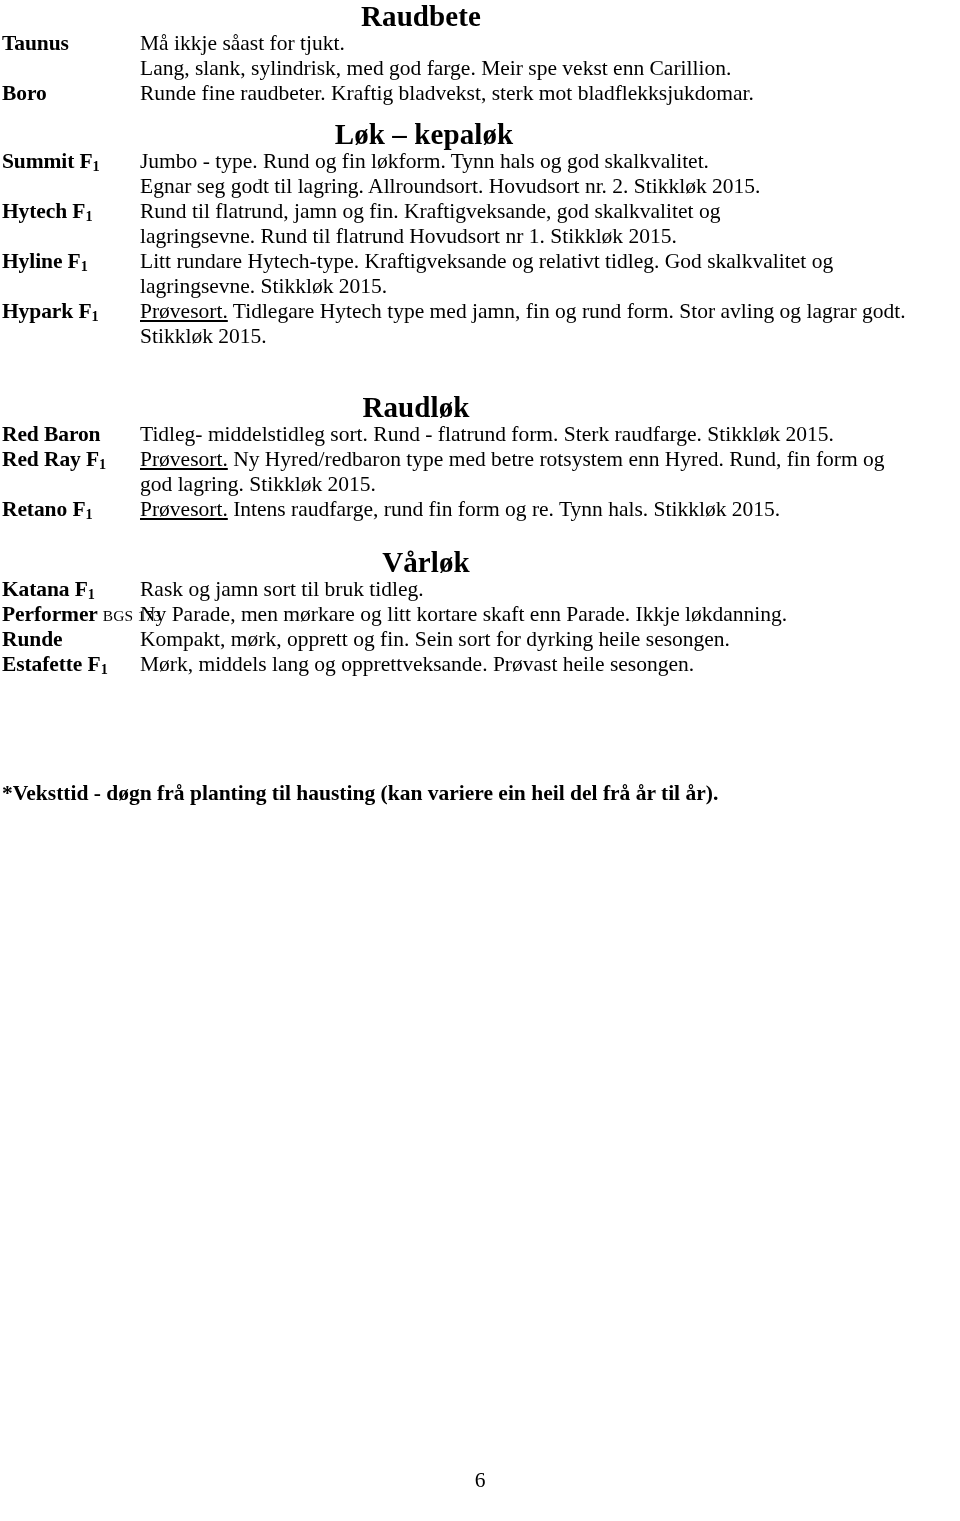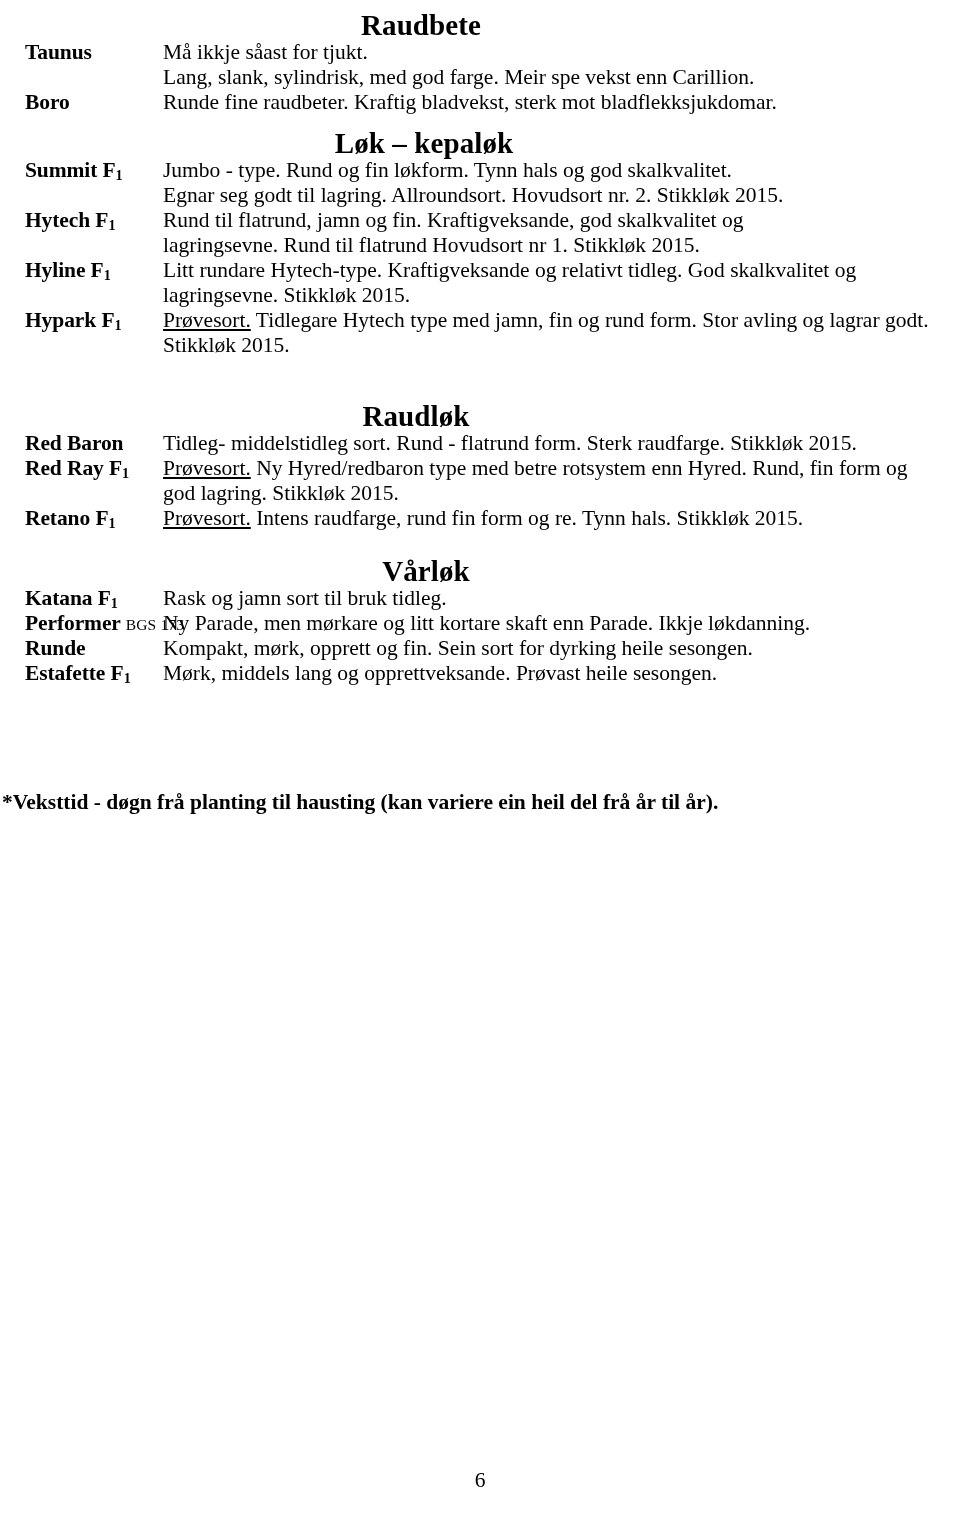--- a/index.html
+++ b/index.html
@@ -20,21 +20,21 @@
     position: relative;
     width: 960px;
     height: 1521px;
     box-sizing: border-box;
     padding: 0;
     overflow: hidden;
   }
   .content {
     position: absolute;
     left: 0;
-    top: 9px;
+    top: 0;
     width: 832px;
   }
 
   
   .section-heading {
     font-size: 29px;
     font-weight: bold;
     text-align: center;
     line-height: 1.0;
     letter-spacing: 0.1px;
@@ -48,21 +48,20 @@
   .variety-list {
     margin: 0;
     padding: 0;
     list-style: none;
   }
   .variety-row {
     position: relative;
     min-height: 25px;
     padding-left: 140px;
     box-sizing: border-box;
-    margin-left: 23px;
   }
   .variety-name {
     position: absolute;
     left: 2px;
     top: 0;
     width: 138px;
     font-size: 21.5px;
     font-weight: bold;
     line-height: 25px;
     white-space: nowrap;

